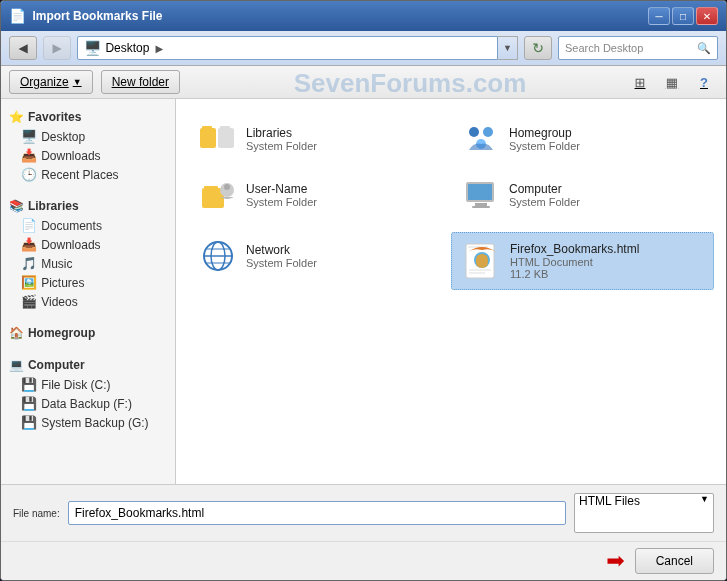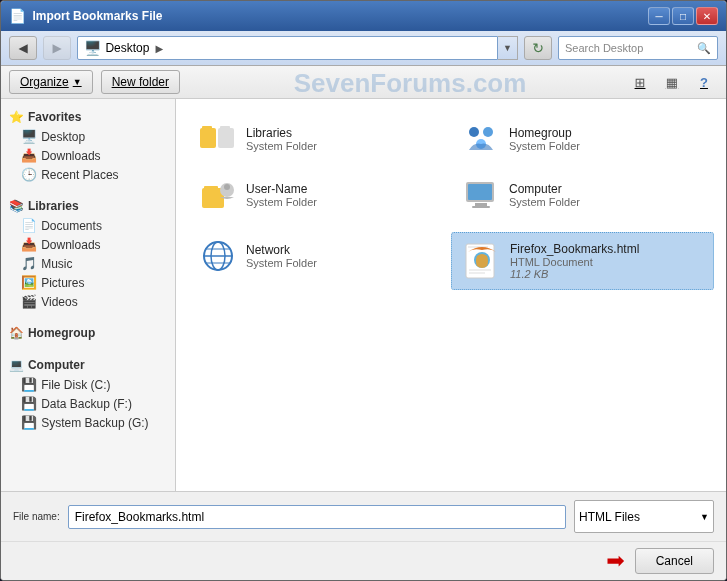--- a/index.html
+++ b/index.html
@@ -237,21 +237,21 @@
       gap: 8px;
       padding: 8px 10px;
       cursor: pointer;
       border-radius: 3px;
     }
     .file-item.selected { background: #b8d4f0; border: 1px dotted #5a9fd4; }
     .file-icon { width: 40px; height: 40px; flex-shrink: 0; display: flex; align-items: center; justify-content: center; }
     .file-info { font-size: 11px; }
     .file-name { font-size: 12px; color: #222; font-weight: 500; }
     .file-desc { color: #666; font-size: 11px; }
-    .file-size { color: #666; font-size: 11px; font-style: italic; }
+    .file-size { color: #666; font-size: 11px; }
 
     
     .arrow-indicator {
       display: flex;
       align-items: center;
       justify-content: center;
       font-size: 36px;
       color: #cc0000;
       padding: 8px 10px;
     }
@@ -275,28 +275,28 @@
       flex: 1;
       height: 24px;
       border: 1px solid #7a9fcb;
       border-radius: 2px;
       padding: 0 6px;
       font-size: 12px;
       background: white;
     }
     .filetype-combo {
       width: 140px;
-      height: 33px;
+      height: 40px;
       border: 1px solid #aaa;
       border-radius: 2px;
       background: white;
       font-size: 12px;
       padding: 0 4px;
       display: flex;
-      align-items: center;
+      align-items: flex-start;
       justify-content: space-between;
     }
     .bottom-row2 {
       background: #f0f0f0;
       border-top: 1px solid #ddd;
       padding: 6px 12px;
       display: flex;
       align-items: center;
       justify-content: flex-end;
       gap: 6px;

